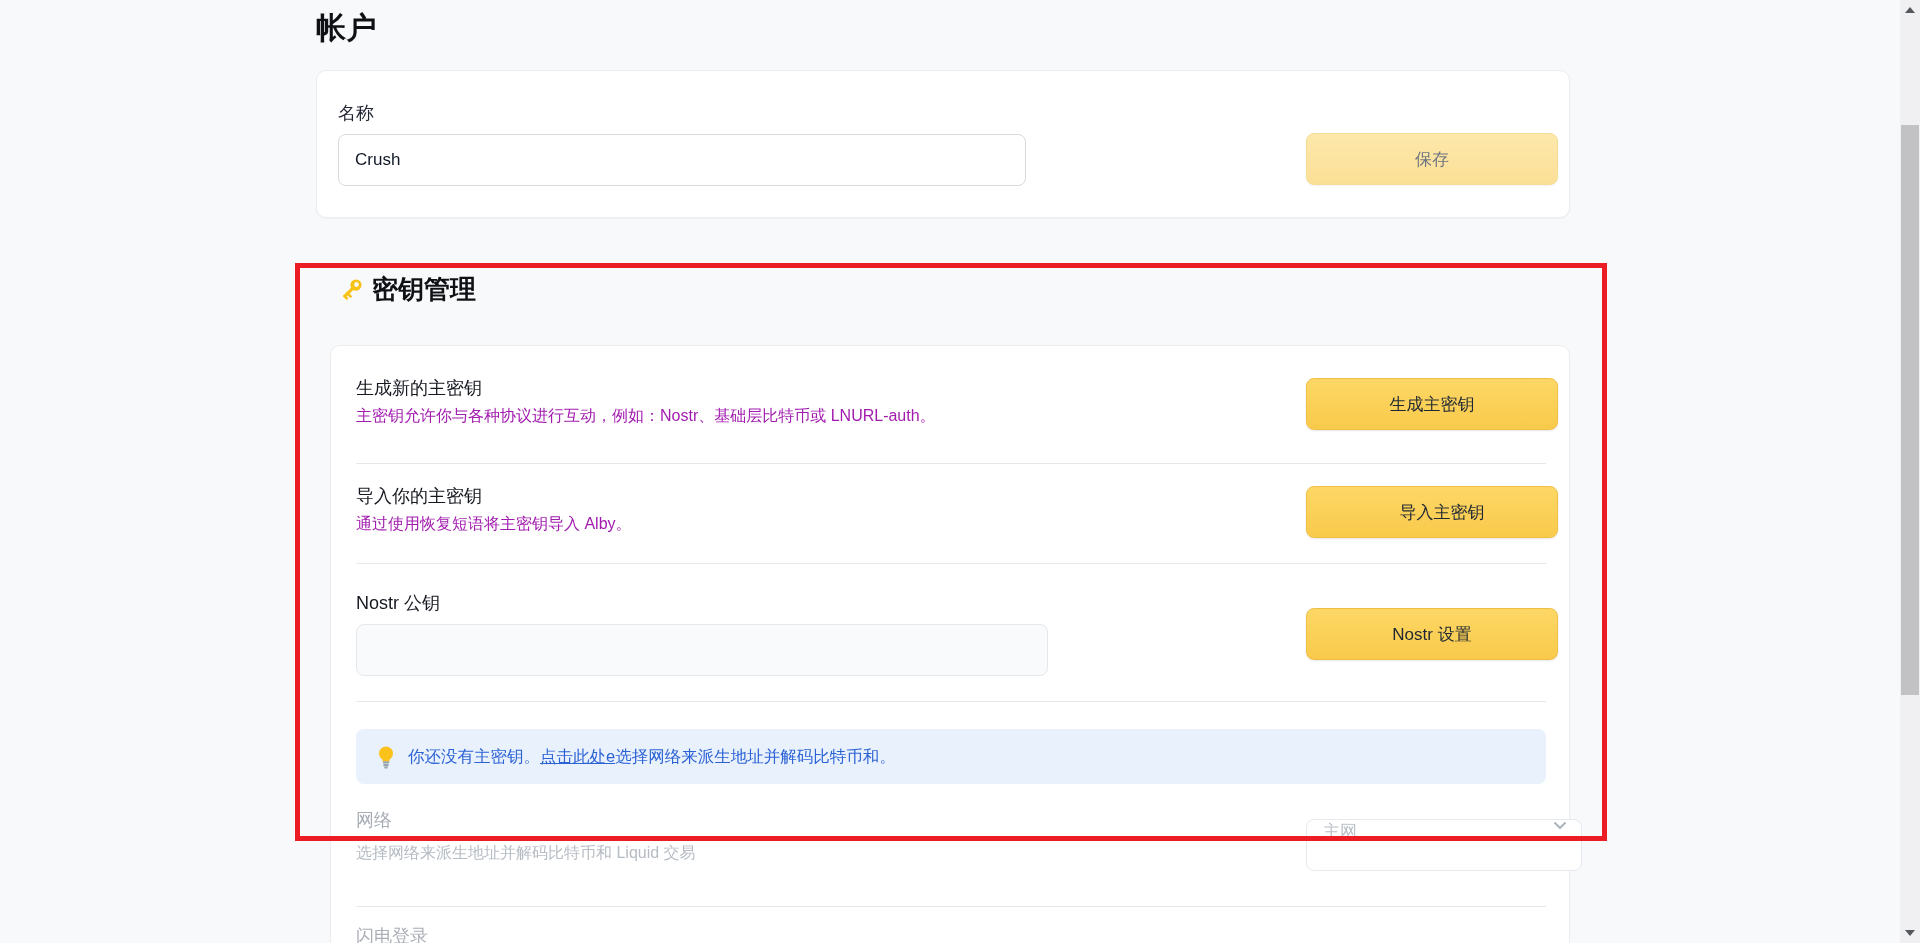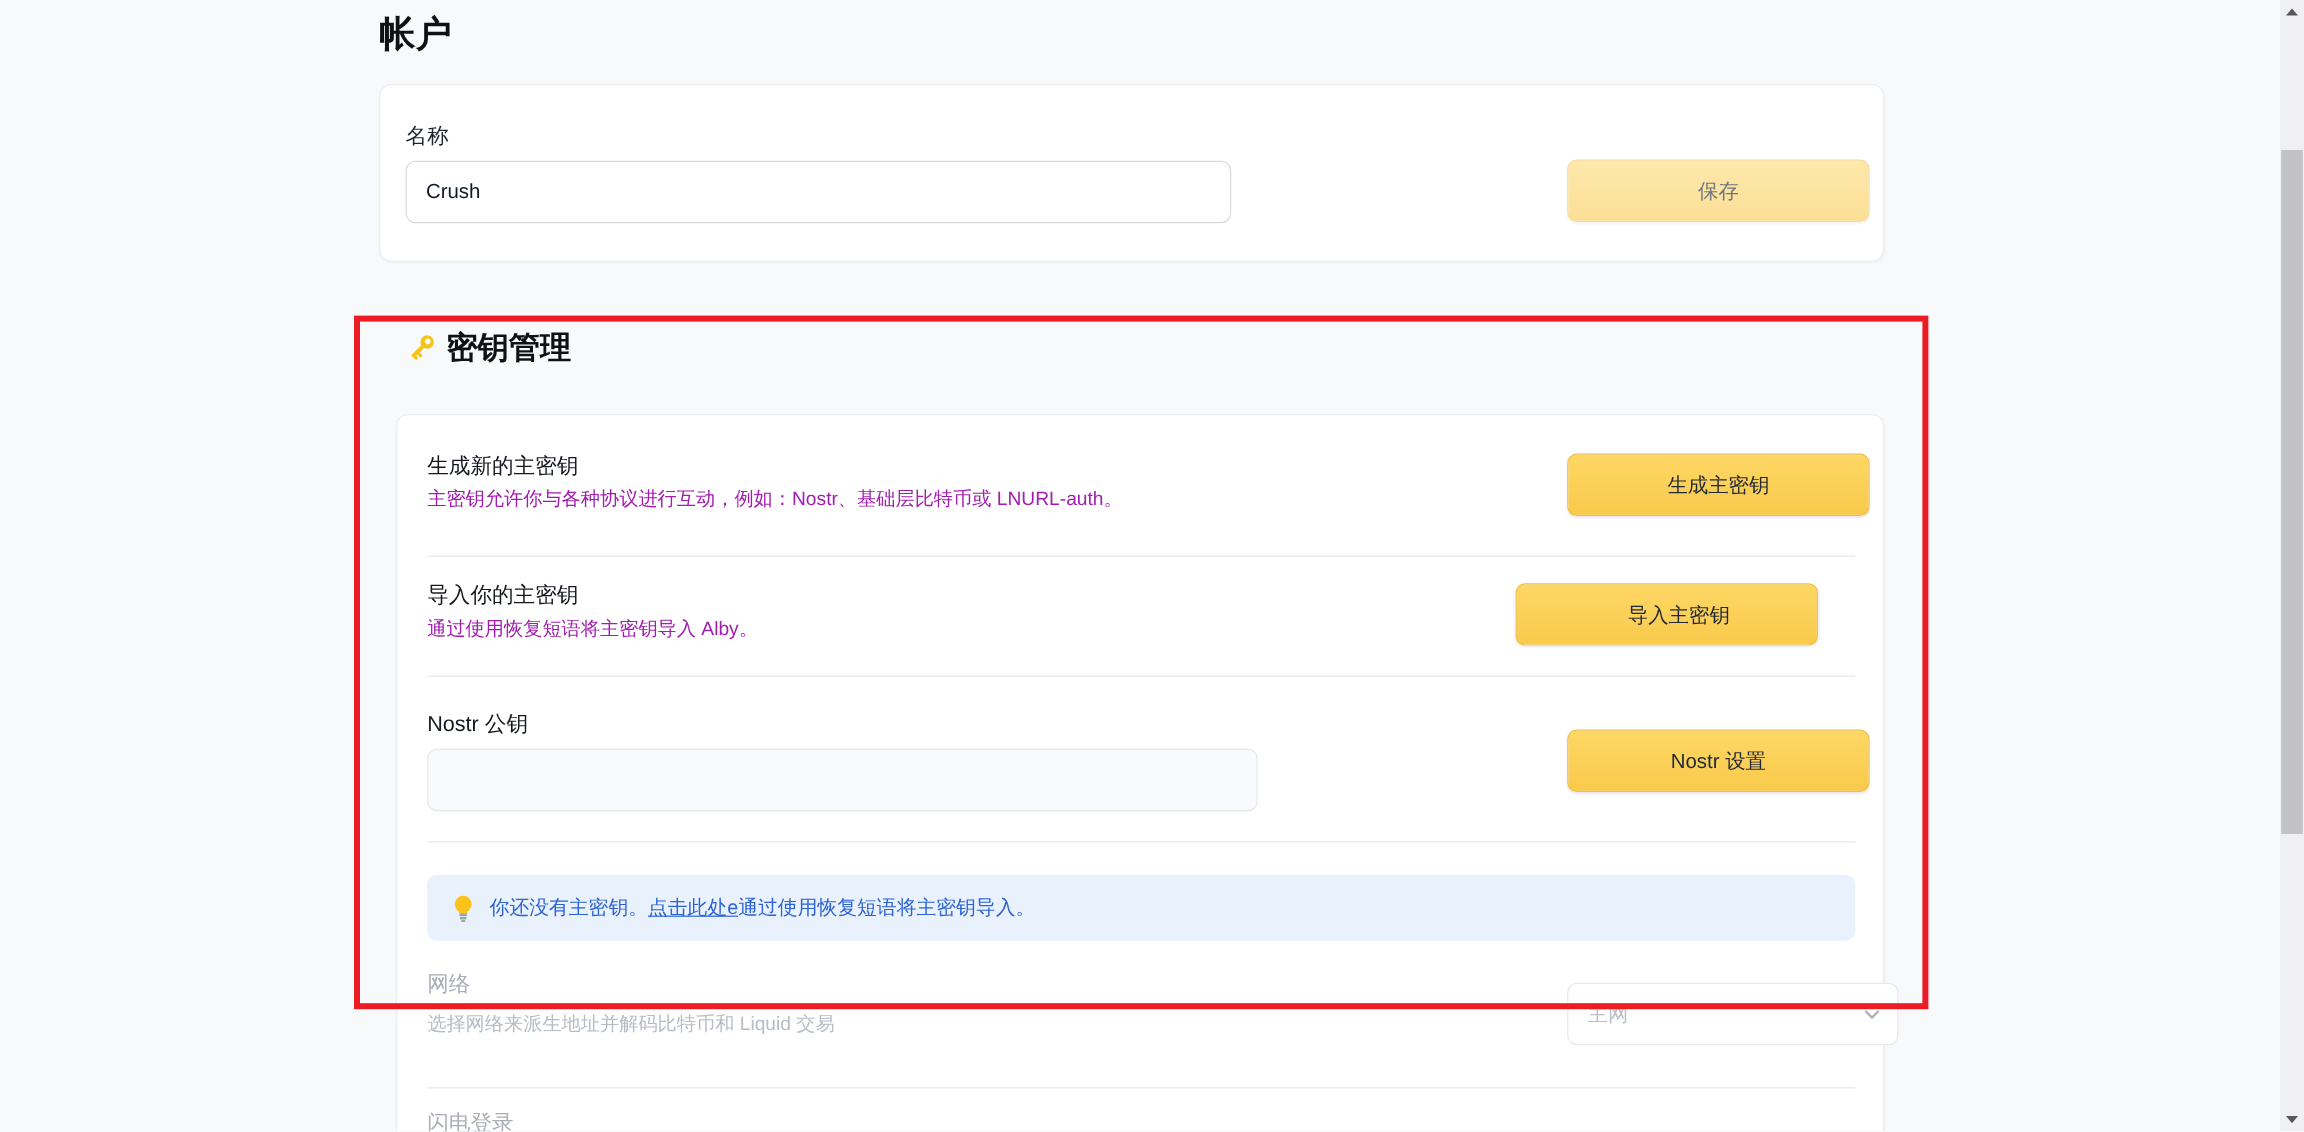--- a/index.html
+++ b/index.html
@@ -60,21 +60,21 @@
     font-size:16.5px; color:#2c63d4;
   }
   .notice a { color:#2c63d4; text-decoration:underline; cursor:pointer;margin-top:29px; }
 
   .disabled-label { color:#a9aeb6 !important; }
   .disabled-desc  { color:#b6bcc3 !important; }
 
   .select-box {
     position:absolute; left:975px; top:473px; width:276px; height:52px;
     border:1px solid #e6e9ed; border-radius:8px; background:#fff;
-    display:flex; align-items:center; justify-content:space-between;
+    display:flex; align-items:flex-start; justify-content:space-between;
     padding:0 14px 0 16px; font-size:17px; color:#b9bfc7; cursor:default;
   }
 
   .annotation-rect {
     position:absolute; left:295px; top:263px; width:1312px; height:578px;
     border:5px solid #ec1c24; pointer-events:none; z-index:50;
   }
 
   
   .scrollbar { position:absolute; right:0; top:0; width:20px; height:943px; background:#f0f0f2; z-index:60; }
@@ -114,40 +114,40 @@
 
   <section class="card card-keys">
 
     <div class="row-title" style="top:30px;">生成新的主密钥</div>
     <div class="row-desc" style="top:60px;">主密钥允许你与各种协议进行互动，例如：Nostr、基础层比特币或 LNURL-auth。</div>
     <button class="btn btn-yellow" style="left:975px; top:32px;">生成主密钥</button>
     <div class="divider" style="top:117px;"></div>
 
     <div class="row-title" style="top:138px;">导入你的主密钥</div>
     <div class="row-desc" style="top:168px;">通过使用恢复短语将主密钥导入 Alby。</div>
-    <button class="btn btn-yellow" style="left:932px; top:140px;padding-left:20px;">导入主密钥</button>
+    <button class="btn btn-yellow" style="left:975px; top:140px;padding-left:20px;">导入主密钥</button>
     <div class="divider" style="top:217px;"></div>
 
     <div class="row-title" style="top:245px;">Nostr 公钥</div>
     <input class="text-input muted" style="left: 25px; top: 278px; width: 692px;" value="">
     <button class="btn btn-yellow" style="left:975px; top:262px;">Nostr 设置</button>
     <div class="divider" style="top:355px;"></div>
 
     <div class="notice">
       <span class="icon">
         <svg width="20" height="24" viewBox="0 0 20 24">
           <circle cx="10" cy="8.5" r="7" fill="#fcc21c"></circle>
           <path d="M6.5 13.5 h7 v3 h-7 z" fill="#fcc21c"></path>
           <rect x="6.8" y="16.2" width="6.4" height="2.2" rx="1" fill="#9aa4ad"></rect>
           <rect x="7.2" y="19" width="5.6" height="2.2" rx="1" fill="#9aa4ad"></rect>
           <rect x="8.2" y="21.6" width="3.6" height="1.8" rx="0.9" fill="#9aa4ad"></rect>
         </svg>
       </span>
       <span>
-        <span>你还没有主密钥。</span><a>点击此处e</a><span>通过使用恢复短语将主密钥导入。</span>
+        <span>你还没有主密钥。</span><a>点击此处e</a><span>选择网络来派生地址并解码比特币和。</span>
       </span>
     </div>
 
     <div class="row-title disabled-label" style="top:462px;">网络</div>
     <div class="row-desc disabled-desc" style="top:497px;">选择网络来派生地址并解码比特币和 Liquid 交易</div>
     <div class="select-box">
       <span>主网</span>
       <span class="icon">
         <svg width="14" height="10" viewBox="0 0 14 10">
           <polyline points="2,3 7,8 12,3" fill="none" stroke="#aeb4bc" stroke-width="2" stroke-linecap="round" stroke-linejoin="round"></polyline>

